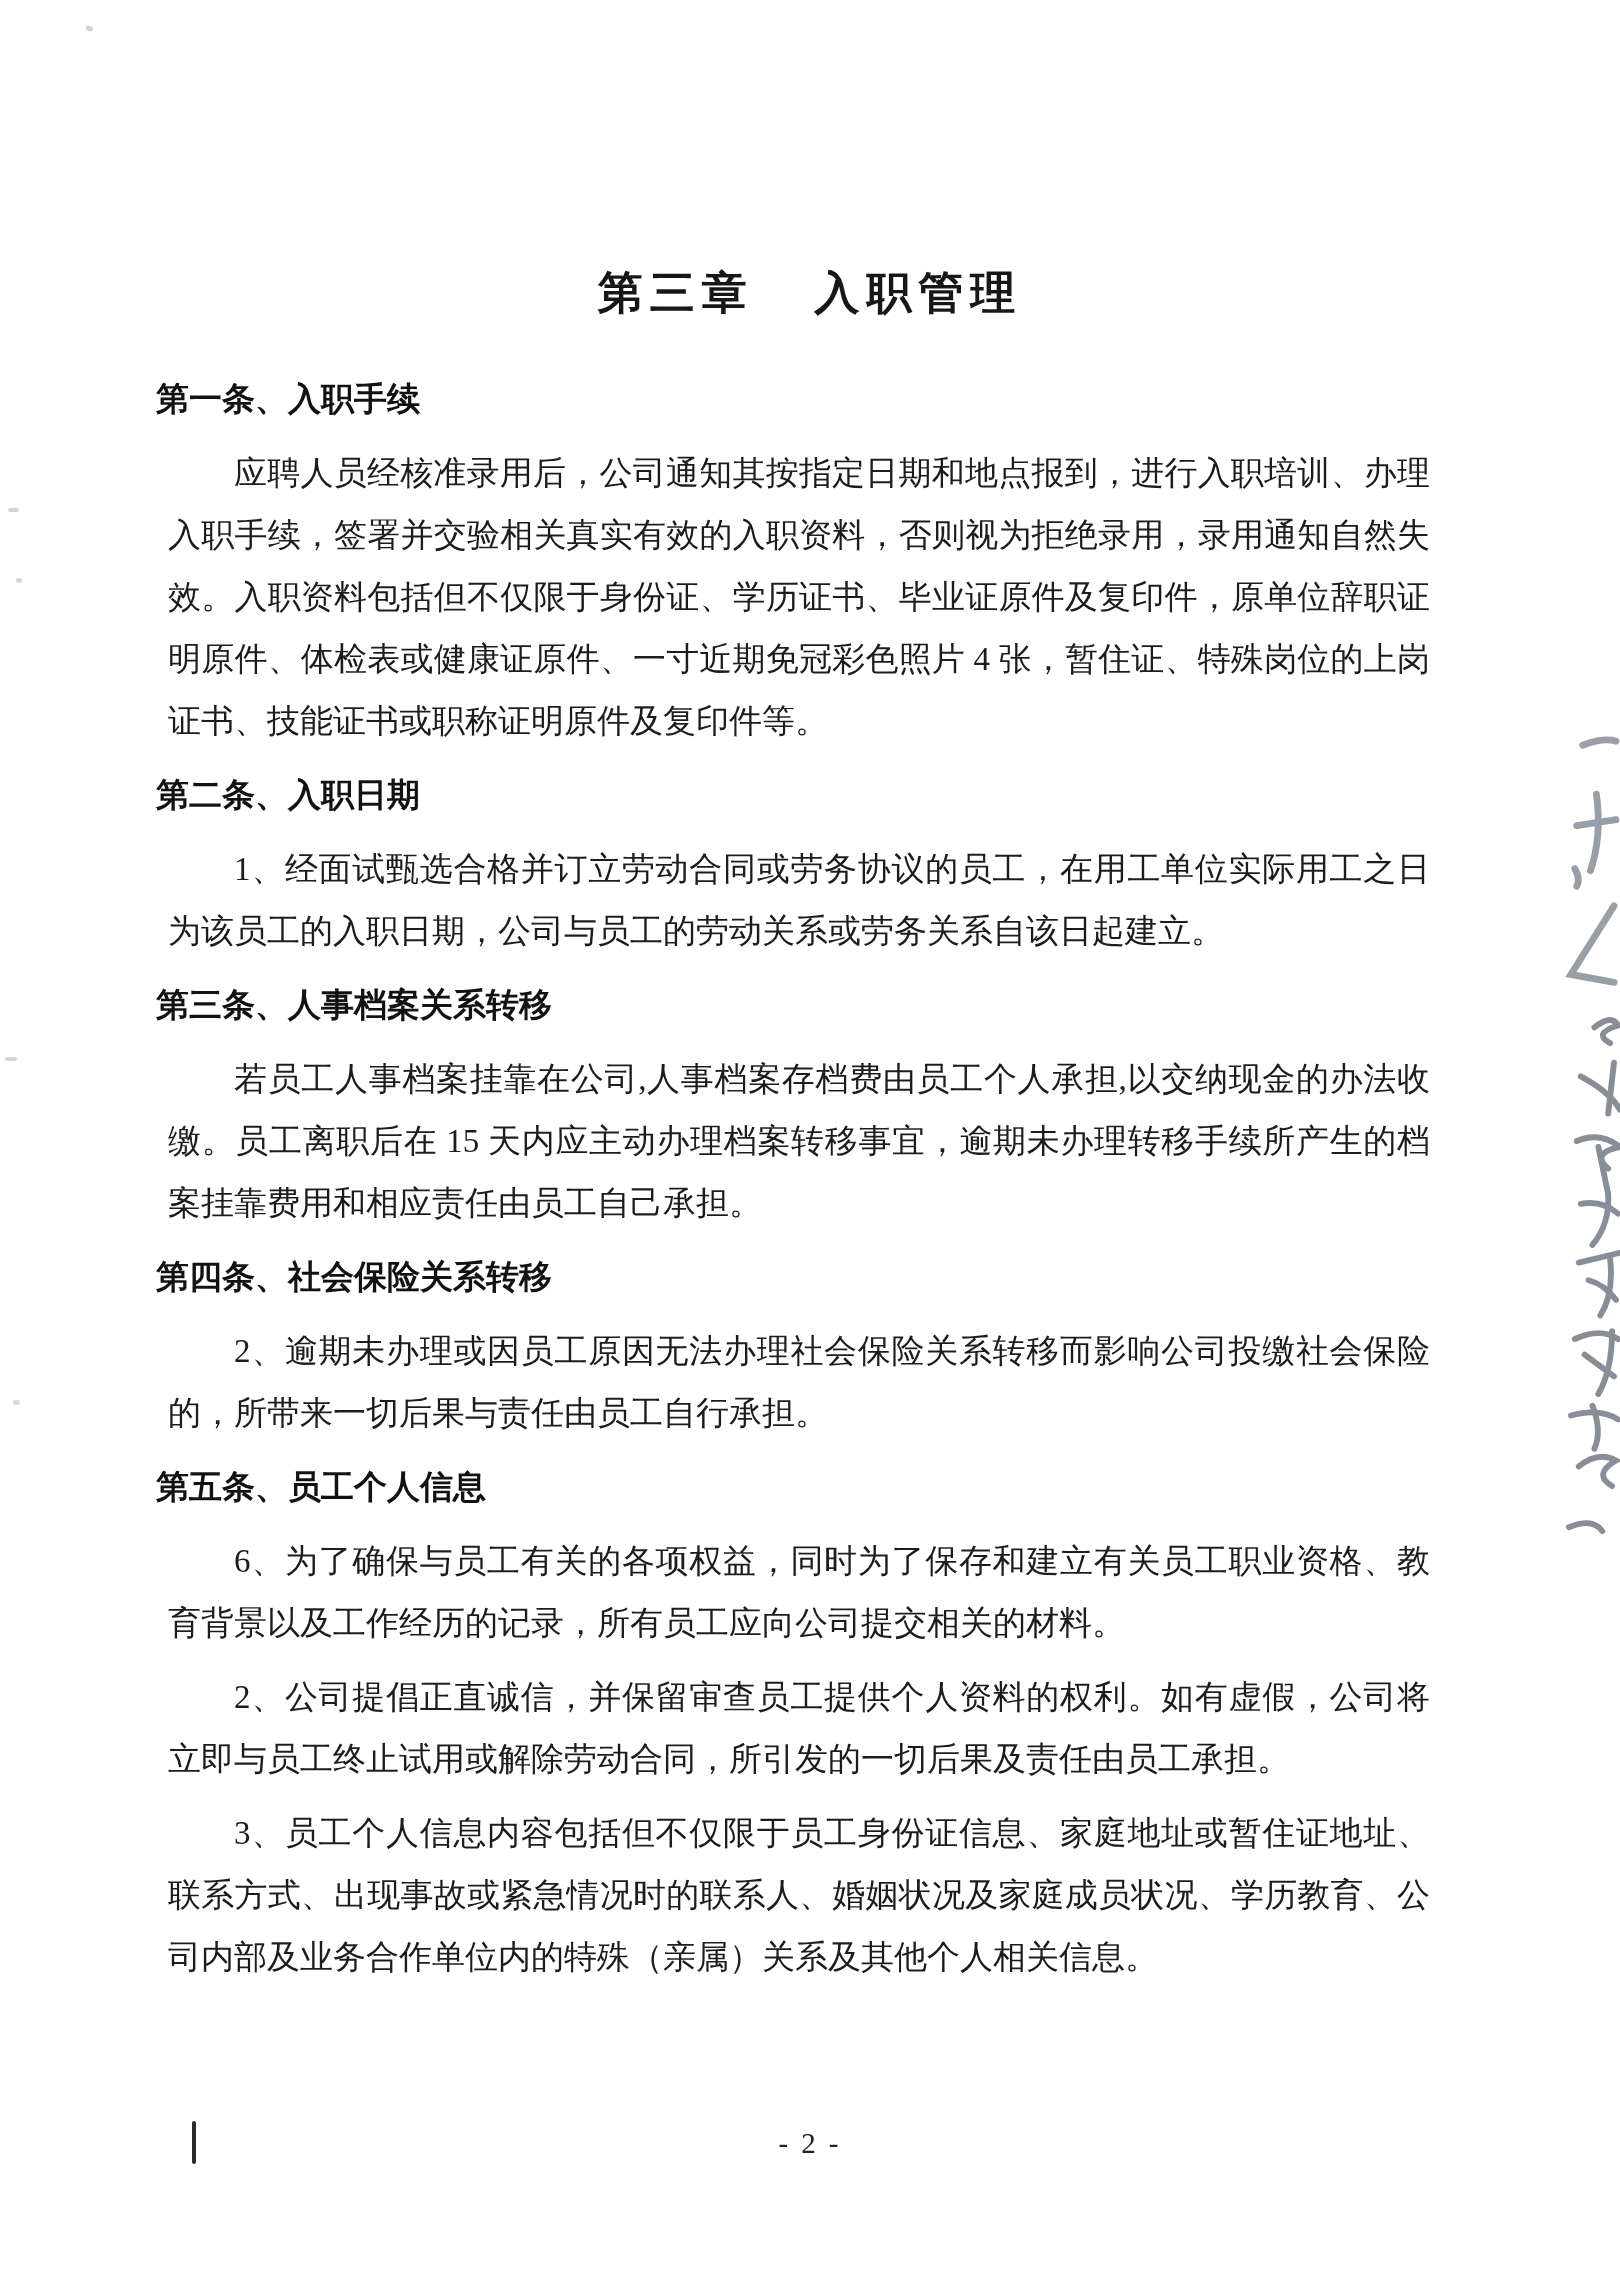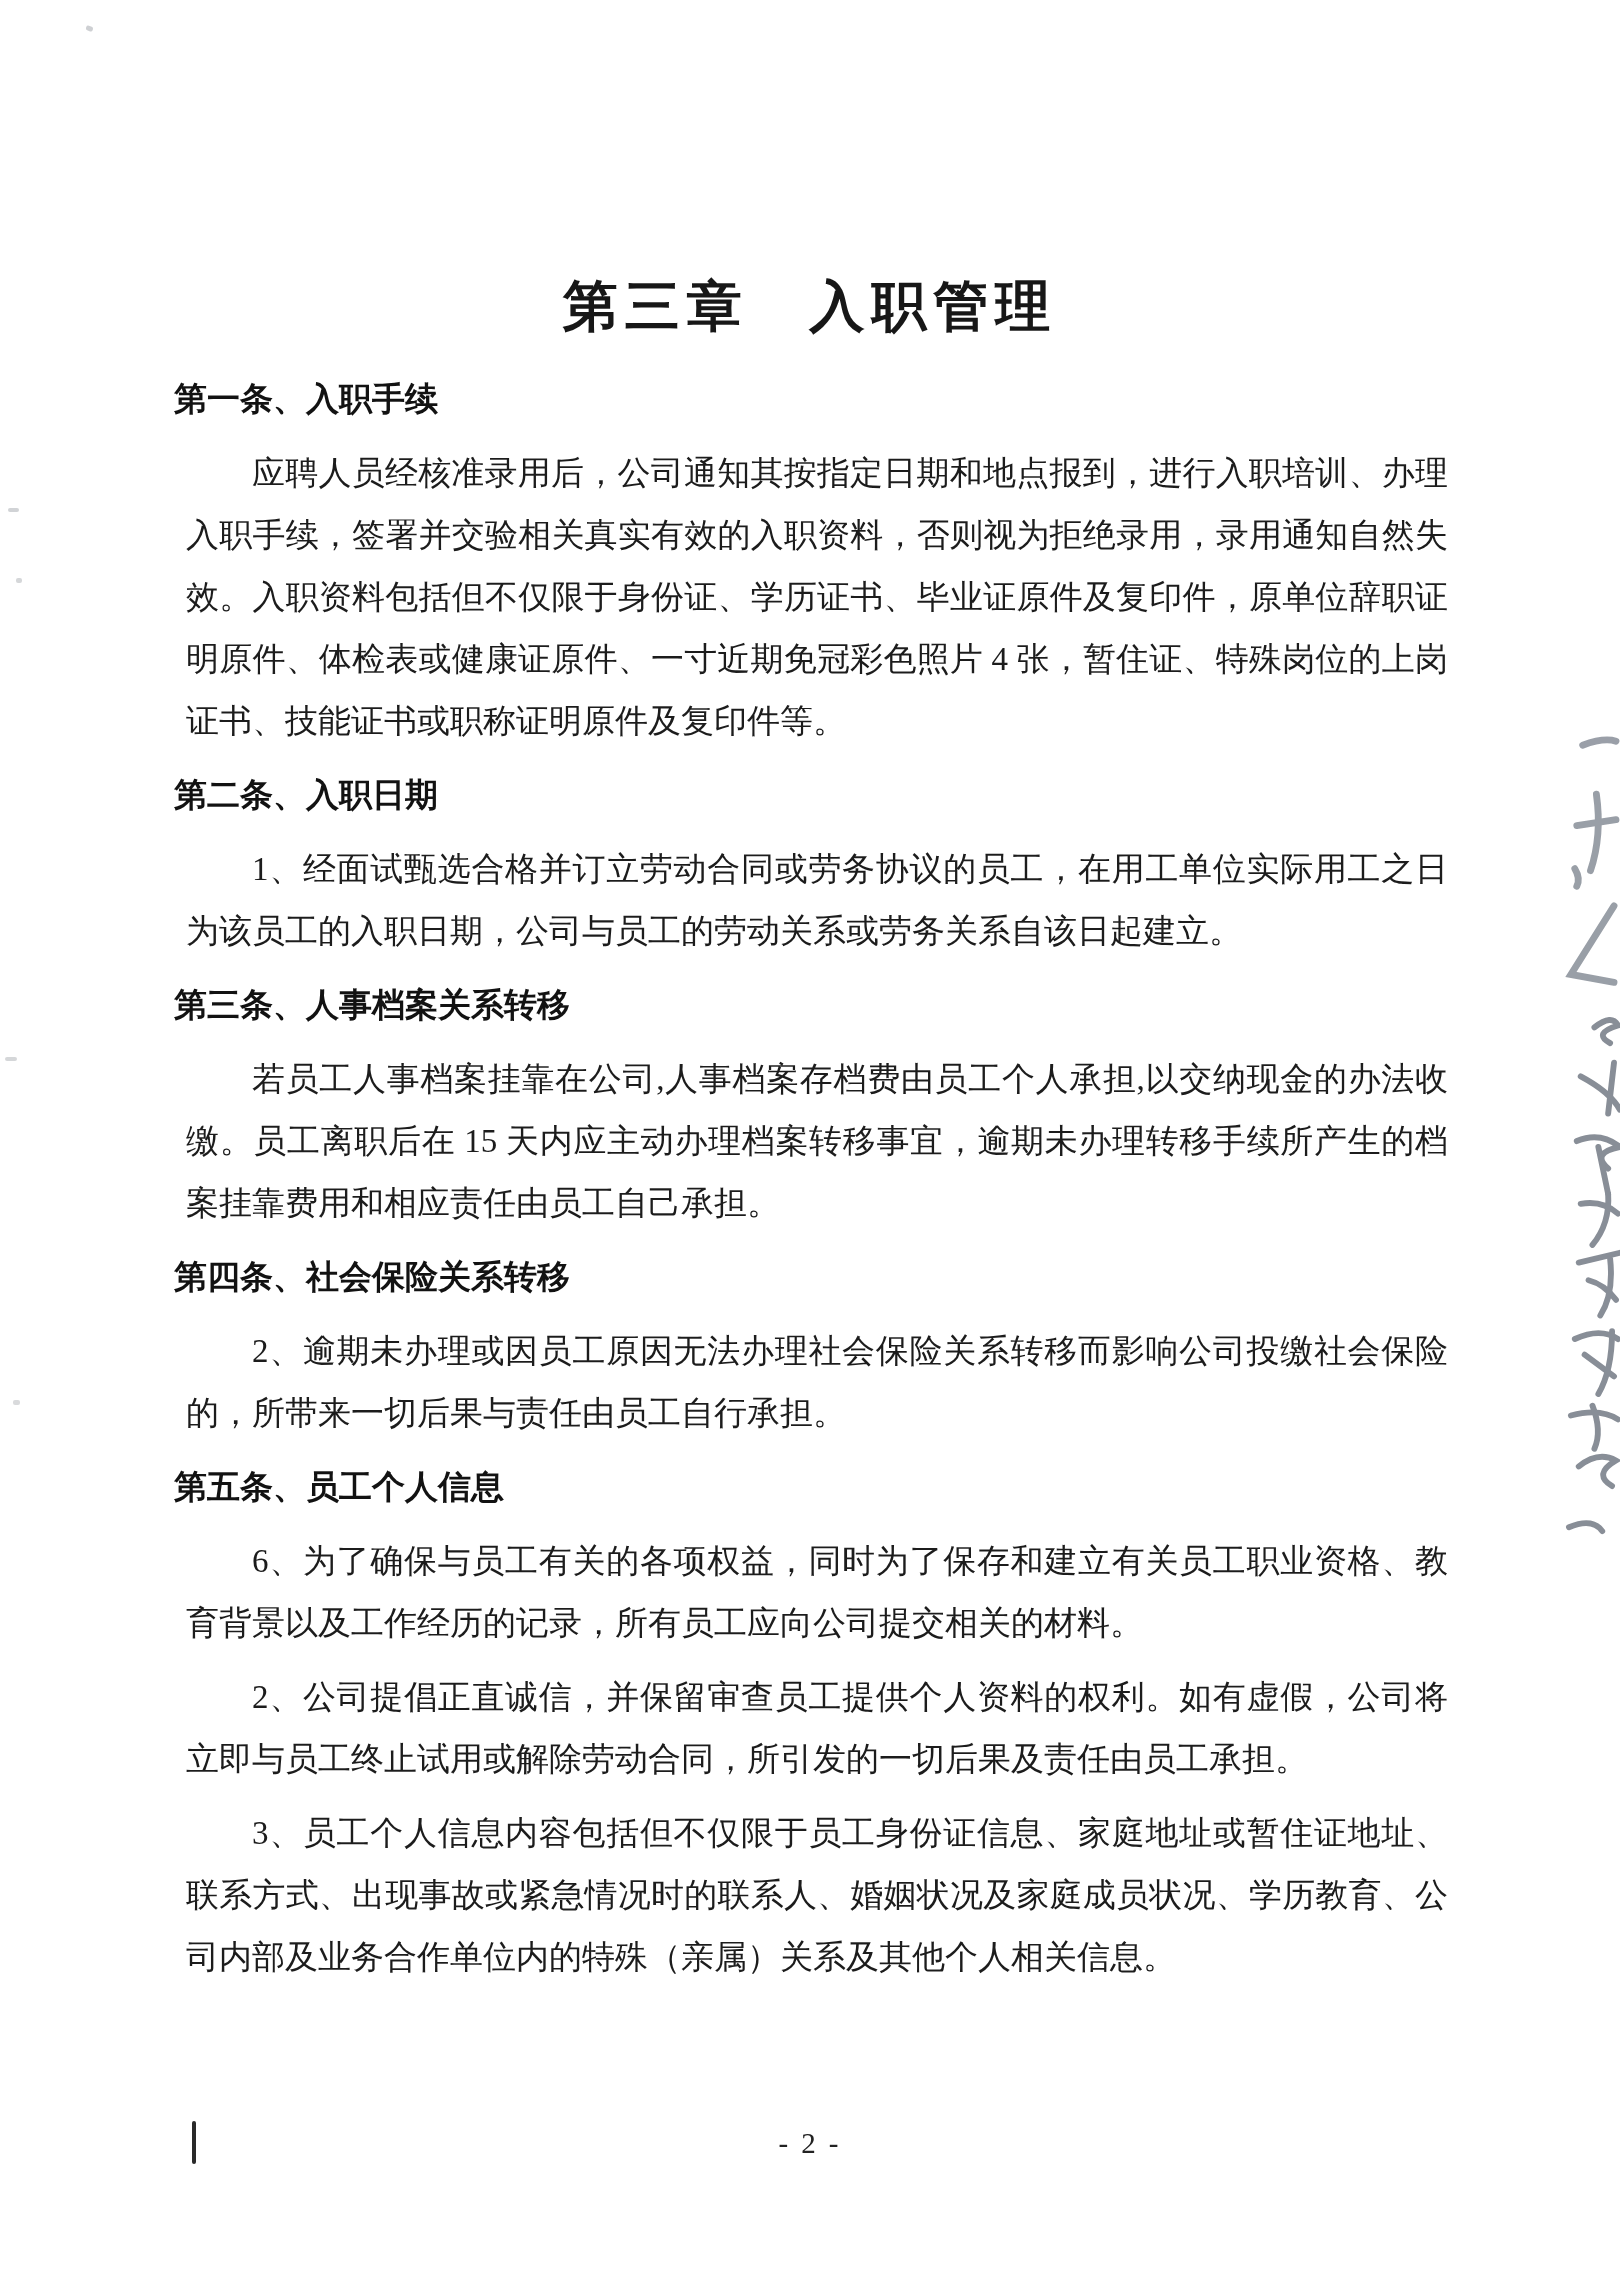--- a/index.html
+++ b/index.html
@@ -12,30 +12,30 @@
     color: #1c1c1c;
   }
   .page { position: absolute; inset: 0; }
 
   .doc-title {
     position: absolute;
     top: 233px; left: 0; width: 100%;
     text-align: center;
     font-family: "Liberation Sans", "DejaVu Sans", sans-serif;
     font-weight: 900;
-    font-size: 55px;
+    font-size: 45px;
     letter-spacing: 6.9px;
     color: #171717;
     white-space: nowrap;
   }
   .doc-title .title-gap { display: inline-block; width: 61px; }
 
   .content {
     position: absolute;
-    left: 174px; top: 367px;
+    left: 156px; top: 367px;
     width: 1286px;
     font-size: 33px;
     line-height: 62px;
     text-align: justify;
     text-justify: inter-ideograph;
   }
   .sec-heading {
     font-family: "Liberation Sans", "DejaVu Sans", sans-serif;
     font-weight: 700;
     font-size: 33px;

